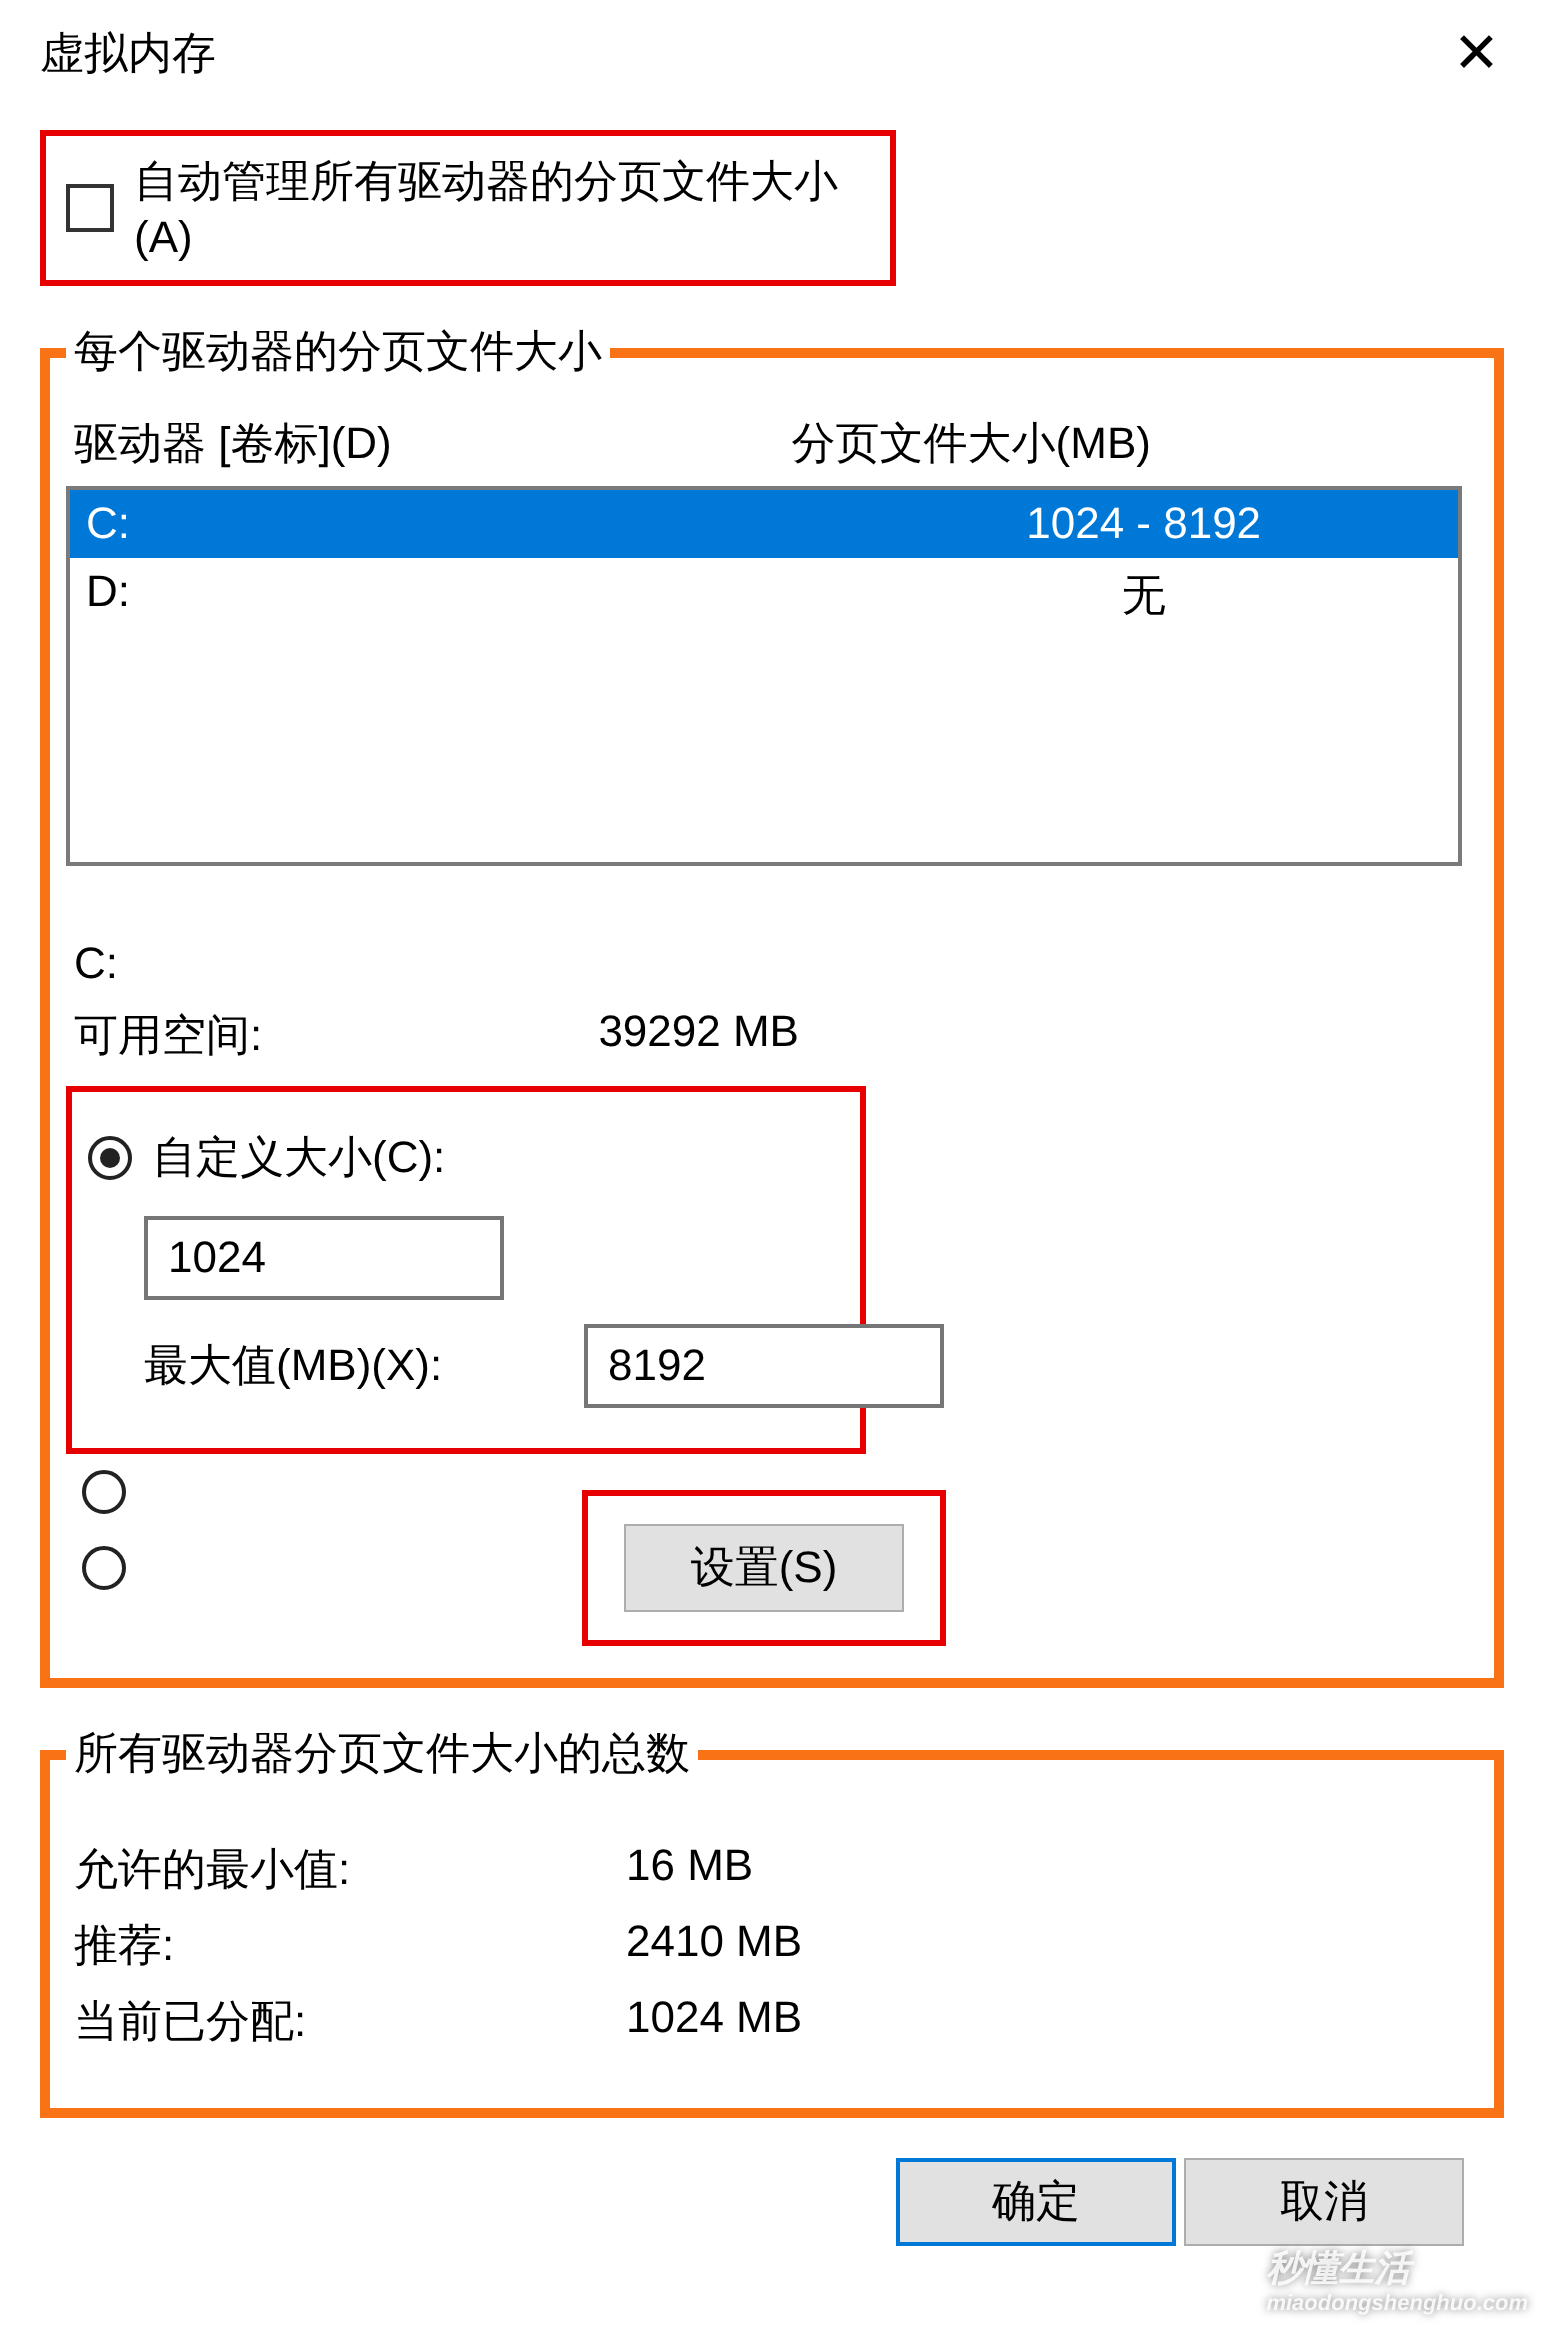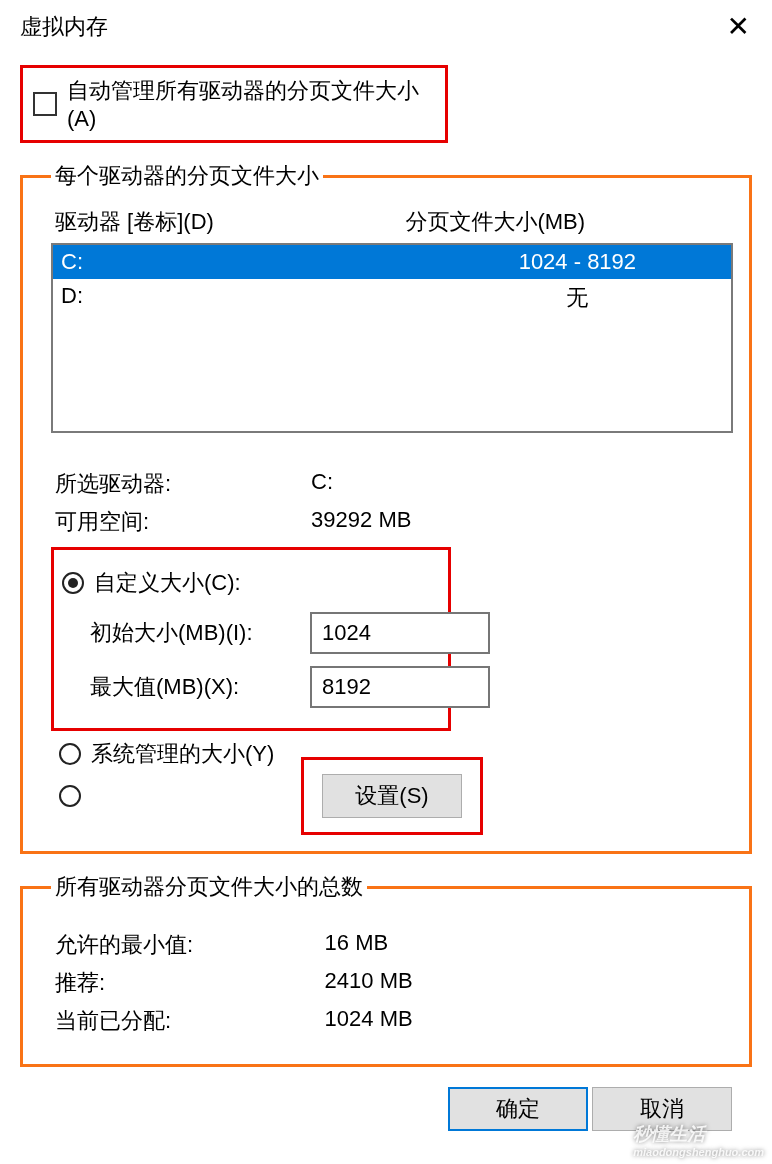--- a/index.html
+++ b/index.html
@@ -40,23 +40,23 @@
   font-size: 22px;
 }
 .checkbox {
   width: 24px;
   height: 24px;
   border: 2px solid #333;
   display: inline-block;
   flex-shrink: 0;
 }
 fieldset {
-  border: 3px solid #f97316;
+  border: 5px solid #f97316;
   margin-top: 18px;
-  padding: 10px 16px 16px 28px;
+  padding: 10px 16px 16px 8px;
 }
 fieldset legend {
   font-size: 22px;
   padding: 0 4px;
 }
 .list-headers {
   display: flex;
   font-size: 22px;
   padding: 6px 4px;
 }
@@ -203,47 +203,44 @@
         <span class="dcol2">1024 - 8192</span>
       </div>
       <div class="drive-row">
         <span class="dcol1">D:</span>
         <span class="dcol2">无</span>
       </div>
     </div>
 
     <div class="info-grid">
       <div class="info-row">
-        <span class="ilabel">所选驱动器:</span>
         <span class="ivalue">C:</span>
       </div>
       <div class="info-row">
         <span class="ilabel">可用空间:</span>
         <span class="ivalue">39292 MB</span>
       </div>
     </div>
 
     <div class="custom-section redbox">
       <div class="radio-row">
         <span class="radio checked"></span>
         <span>自定义大小(C):</span>
       </div>
       <div class="input-row">
-        <span class="inplabel">初始大小(MB)(I):</span>
         <input class="text-input" value="1024" style="">
       </div>
       <div class="input-row">
         <span class="inplabel">最大值(MB)(X):</span>
         <input class="text-input" value="8192" style="">
       </div>
     </div>
 
     <div class="radio-row" style="padding-left:8px">
       <span class="radio"></span>
-      <span>系统管理的大小(Y)</span>
     </div>
     <div class="radio-row" style="padding-left:8px">
       <span class="radio"></span>
     </div>
 
     <div class="set-button-wrap">
       <div class="set-redbox redbox">
         <button class="win-button">设置(S)</button>
       </div>
     </div>

